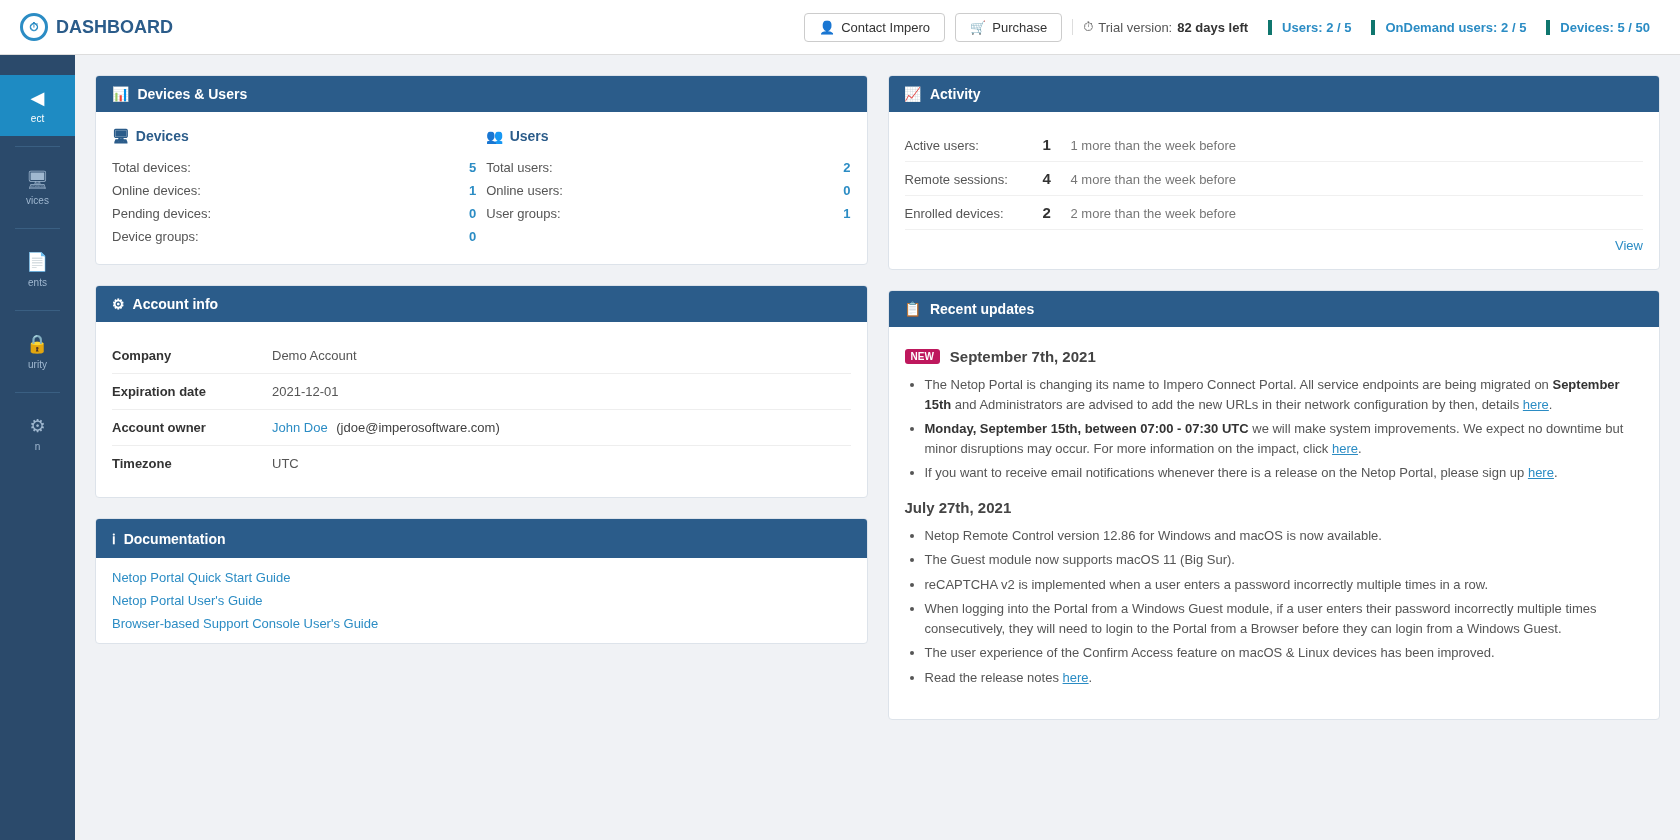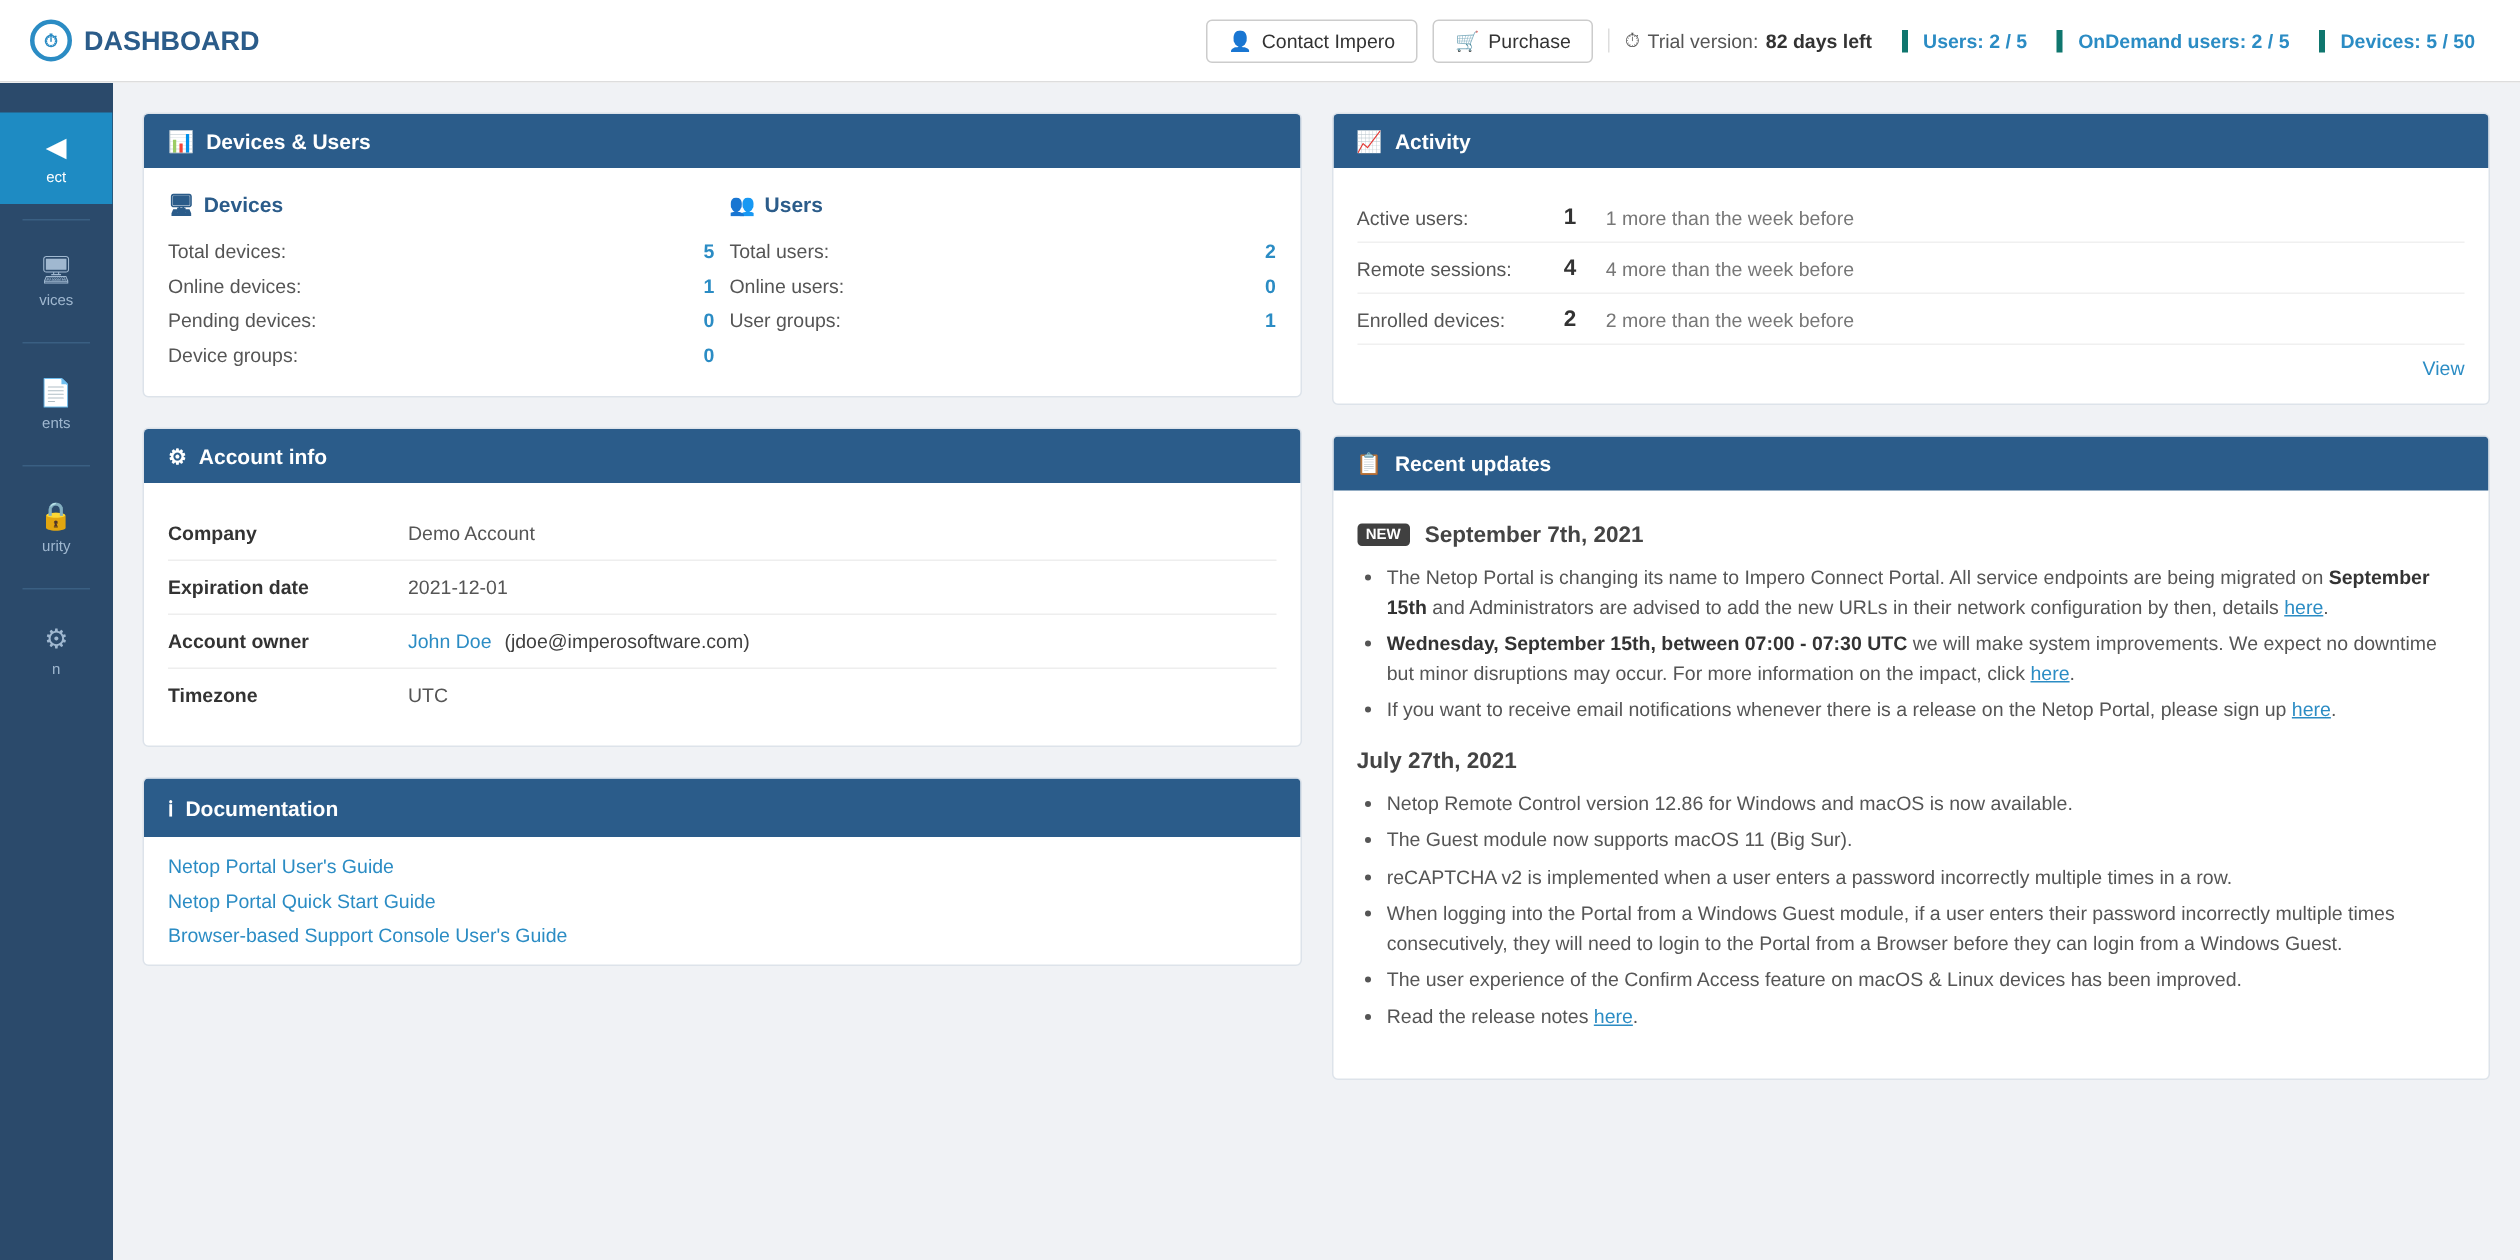--- a/index.html
+++ b/index.html
@@ -200,21 +200,21 @@
     
     .updates-body { padding: 16px; font-size: 13px; overflow-y: auto; max-height: 460px; }
     .update-date-header {
       display: flex;
       align-items: center;
       gap: 10px;
       margin-bottom: 10px;
       margin-top: 5px;
     }
     .new-badge {
-      background: #404040;
+      background: #be185d;
       color: #fff;
       font-size: 10px;
       font-weight: 700;
       padding: 2px 6px;
       border-radius: 3px;
     }
     .update-date { font-size: 15px; font-weight: 700; color: #444; }
     .update-list { list-style: disc; padding-left: 20px; color: #555; margin-bottom: 16px; }
     .update-list li { margin-bottom: 5px; line-height: 1.5; }
     .update-list a { color: #2b8cc4; }
@@ -378,22 +378,22 @@
         </div>
       </div>
     </div>
 
     <div class="card">
       <div class="card-header">
         <span>ℹ</span>
         <span>Documentation</span>
       </div>
       <div class="doc-links">
+        <a class="doc-link">Netop Portal Quick Start Guide</a>
         <a class="doc-link">Netop Portal User's Guide</a>
-        <a class="doc-link">Netop Portal Quick Start Guide</a>
         <a class="doc-link">Browser-based Support Console User's Guide</a>
       </div>
     </div>
 
   </div>
 
   <div class="right-column">
 
     <div class="card">
       <div class="card-header">
@@ -433,21 +433,21 @@
           <span class="new-badge">NEW</span>
           <span class="update-date">September 7th, 2021</span>
         </div>
         <ul class="update-list">
           <li>
             The Netop Portal is changing its name to Impero Connect Portal. All service endpoints are being migrated on
             <strong>September 15th</strong> and Administrators are advised to add the new URLs in their network configuration by then, details
             <a href="#">here</a>.
           </li>
           <li>
-            <strong>Wednesday, September 15th, between 07:00 - 07:30 UTC</strong> we will make system improvements. We expect no downtime but minor disruptions may occur. For more information on the impact, click
+            <strong>Monday, September 15th, between 07:00 - 07:30 UTC</strong> we will make system improvements. We expect no downtime but minor disruptions may occur. For more information on the impact, click
             <a href="#">here</a>.
           </li>
           <li>
             If you want to receive email notifications whenever there is a release on the Netop Portal, please sign up
             <a href="#">here</a>.
           </li>
         </ul>
 
         <div class="update-date-header">
           <span class="update-date">July 27th, 2021</span>

